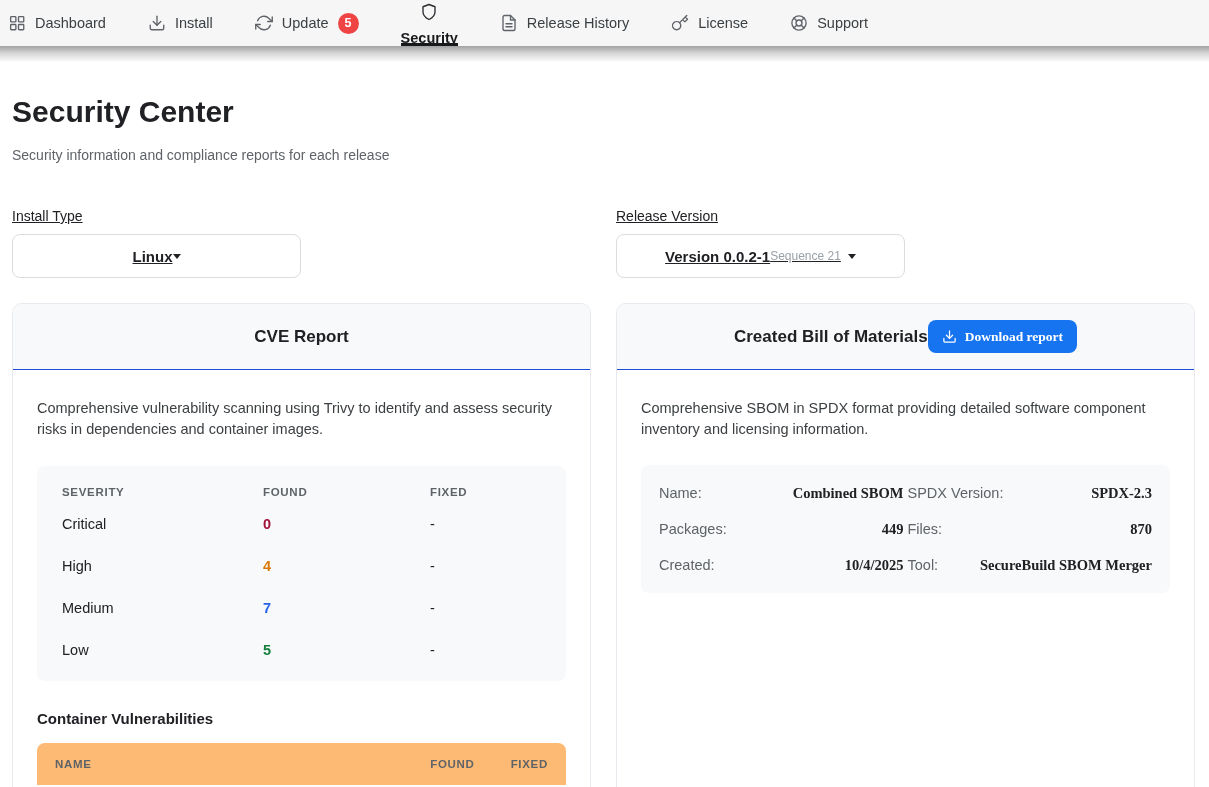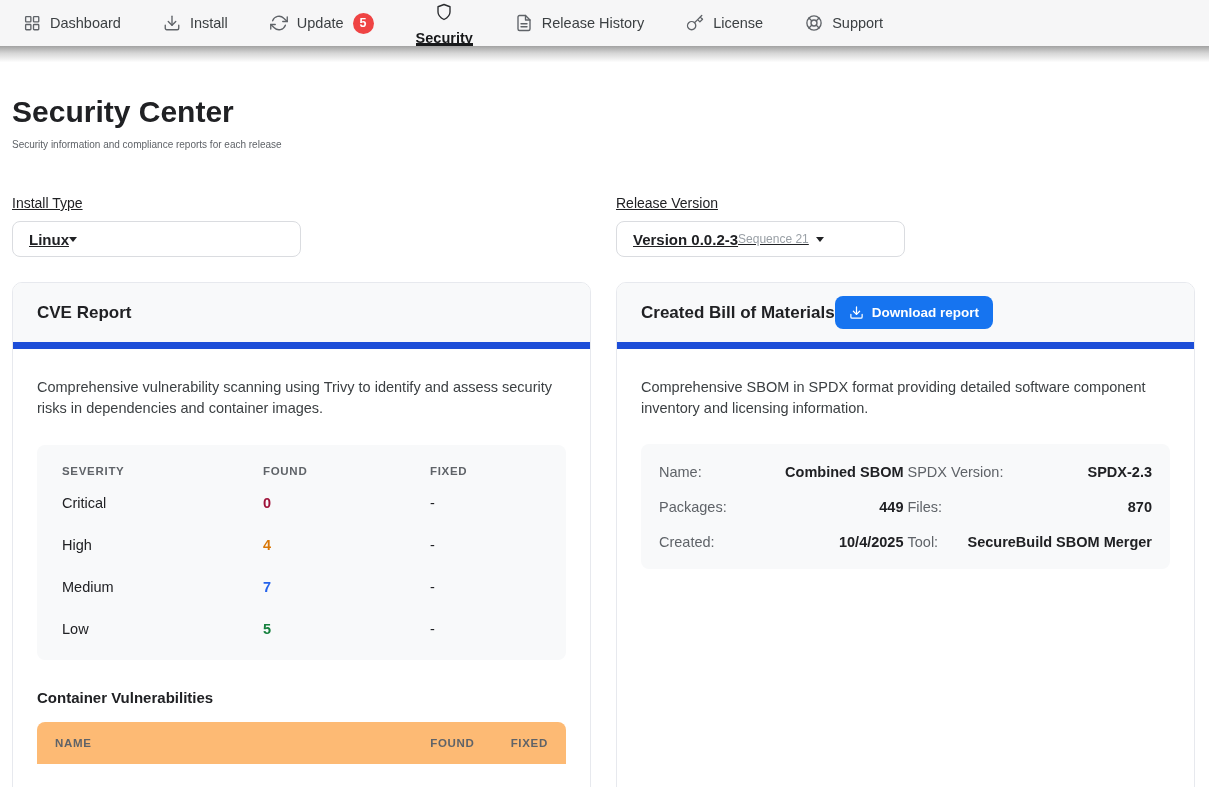--- a/index.html
+++ b/index.html
@@ -1,61 +1,61 @@
 <!DOCTYPE html>
 <html><head>
 <meta charset="utf-8">
 <style>
   * { margin:0; padding:0; box-sizing:border-box; }
   html,body { width:1209px; height:787px; overflow:hidden; background:#fff;
     font-family:"Liberation Sans", sans-serif; color:#202124; }
 
   
   .nav { height:46px; background:#f6f6f7; display:flex; align-items:stretch;
-    padding-left:23px; gap:42px; }
+    padding-left:8px; gap:42px; }
   .nav-item { display:flex; align-items:center; gap:9px; cursor:pointer;
     border-bottom:3px solid transparent; border-top:3px solid transparent;
     font-size:14.5px; font-weight:500; color:#3c4043; white-space:nowrap; }
   .nav-item.active { border-bottom-color:#18191b; color:#18191b; font-weight:600;flex-direction:column; }
   .nav-icon { display:flex; align-items:center; }
   .nav-icon svg { width:18px; height:18px; stroke:#5f6368; fill:none;
     stroke-width:1.8; stroke-linecap:round; stroke-linejoin:round; }
   .nav-item.active .nav-icon svg { stroke:#2a2c2f; }
   .nav-badge { min-width:21px; height:21px; border-radius:50%; color:#fff;
     font-size:12.5px; font-weight:700; display:flex; align-items:center;
     justify-content:center; padding:0 4px; }
 
   .shadow-band { height:16px;
     background:linear-gradient(180deg,#a2a2a2 0%,#d6d6d6 45%,#fdfdfd 100%); }
 
   
   .main { padding:0 14px 0 12px; }
   .page-title { margin-top:33px; font-size:30px; font-weight:700; color:#202124; }
-  .page-subtitle { margin-top:10px; font-size:10px; color:#5f6368; }
+  .page-subtitle { margin-top:18px; font-size:14px; color:#5f6368; }
 
   
   .filters { margin-top:45px; display:grid; grid-template-columns:1fr 1fr; gap:25px;text-decoration:underline; }
   .filter-label { font-size:14px; color:#202124; }
-  .select { margin-top:10px; width:289px; height:36px; background:#fff;
+  .select { margin-top:10px; width:289px; height:44px; background:#fff;
     border:1px solid #dadce0; border-radius:8px; display:flex; align-items:center;
-    justify-content:flex-start; padding:0 16px; cursor:pointer; }
+    justify-content:center; padding:0 16px; cursor:pointer; }
   .select-value { font-size:15px; font-weight:700; color:#202124; }
   .select-right { display:flex; align-items:center; gap:7px; }
   .select-seq { font-size:12px; color:#9aa0a6; }
   .caret { width:0; height:0; border-left:4.5px solid transparent;
     border-right:4.5px solid transparent; border-top:5.5px solid #202124; }
 
   
   .cards { margin-top:25px; display:grid; grid-template-columns:1fr 1fr;
     gap:25px; align-items:stretch; }
   .card { background:#fff; border:1px solid #e7e9ee; border-radius:10px;
     overflow:hidden; min-height:540px; }
-  .card-header { background:#f8f9fa; border-bottom:7px solid #1d4ed8;
+  .card-header { background:#f8f9fa; border-bottom:1px solid #1d4ed8;
     height:66px; padding:0 24px; display:flex; align-items:center;
-    justify-content:flex-start; }
+    justify-content:center; }
   .card-title { font-size:17px; font-weight:600; color:#202124; }
   .card-body { padding:28px 24px 25px; }
   .card-desc { font-size:14.5px; line-height:1.45; color:#3c4043; max-width:530px; }
 
   
   .sev-table { margin-top:26px; background:#f8f9fa; border-radius:8px;
     padding:6px 0 10px; }
   .sev-row { display:grid; grid-template-columns:201px 167px 1fr;
     padding:13px 25px; font-size:14.5px; align-items:center; }
   .sev-head { padding:14px 25px 5px; font-size:11.5px; font-weight:700;
@@ -66,30 +66,30 @@
   .cv-title { margin-top:29px; font-size:15px; font-weight:700; color:#202124; }
   .cv-head { margin-top:16px; background:#fdba74; border-radius:8px 8px 0 0;
     display:flex; align-items:center; padding:15px 18px; font-size:11.5px;
     font-weight:700; color:#5f6368; letter-spacing:0.7px; }
   .cv-head .cv-name { flex:1; }
   .cv-head .cv-found { margin-right:36px; }
 
   
   .download-btn { display:flex; align-items:center; gap:8px; height:33px;
     padding:0 14px; border:none; border-radius:8px; color:#fff;
-    font-size:13.5px; font-weight:600; font-family:Liberation Sans, sans-serif; cursor:pointer; }
+    font-size:13.5px; font-weight:600; font-family:Liberation Serif, serif; cursor:pointer; }
   .download-btn svg { width:15px; height:15px; stroke:#fff; fill:none;
     stroke-width:2; stroke-linecap:round; stroke-linejoin:round; }
   .info-grid { margin-top:25px; background:#f8f9fa; border-radius:8px;
     padding:10px 18px; display:grid; grid-template-columns:1fr 1fr;
     column-gap:4px; }
   .info-cell { display:flex; justify-content:space-between; align-items:center;
     gap:10px; padding:9.5px 0; font-size:14.5px; }
   .info-label { color:#5f6368; white-space:nowrap; }
-  .info-value { color:#202124; font-weight:700; text-align:left; }
+  .info-value { color:#202124; font-weight:700; text-align:left;font-family:Liberation Serif, serif; }
 </style>
 </head>
 <body>
 
 <div class="nav">
   <div class="nav-item">
     <span class="nav-icon">
       <svg viewBox="0 0 24 24">
           <rect x="3.5" y="3.5" width="7" height="7" rx="1"></rect>
           <rect x="14" y="3.5" width="7" height="7" rx="1"></rect>
@@ -172,21 +172,21 @@
     <div>
       <div class="filter-label">Install Type</div>
       <div class="select">
         <span class="select-value">Linux</span>
         <span class="caret"></span>
       </div>
     </div>
     <div>
       <div class="filter-label">Release Version</div>
       <div class="select">
-        <span class="select-value">Version 0.0.2-3</span>
+        <span class="select-value">Version 0.0.2-1</span>
         <span class="select-right">
           <span class="select-seq">Sequence 21</span>
           <span class="caret"></span>
         </span>
       </div>
     </div>
   </div>
 
   <div class="cards">
 

